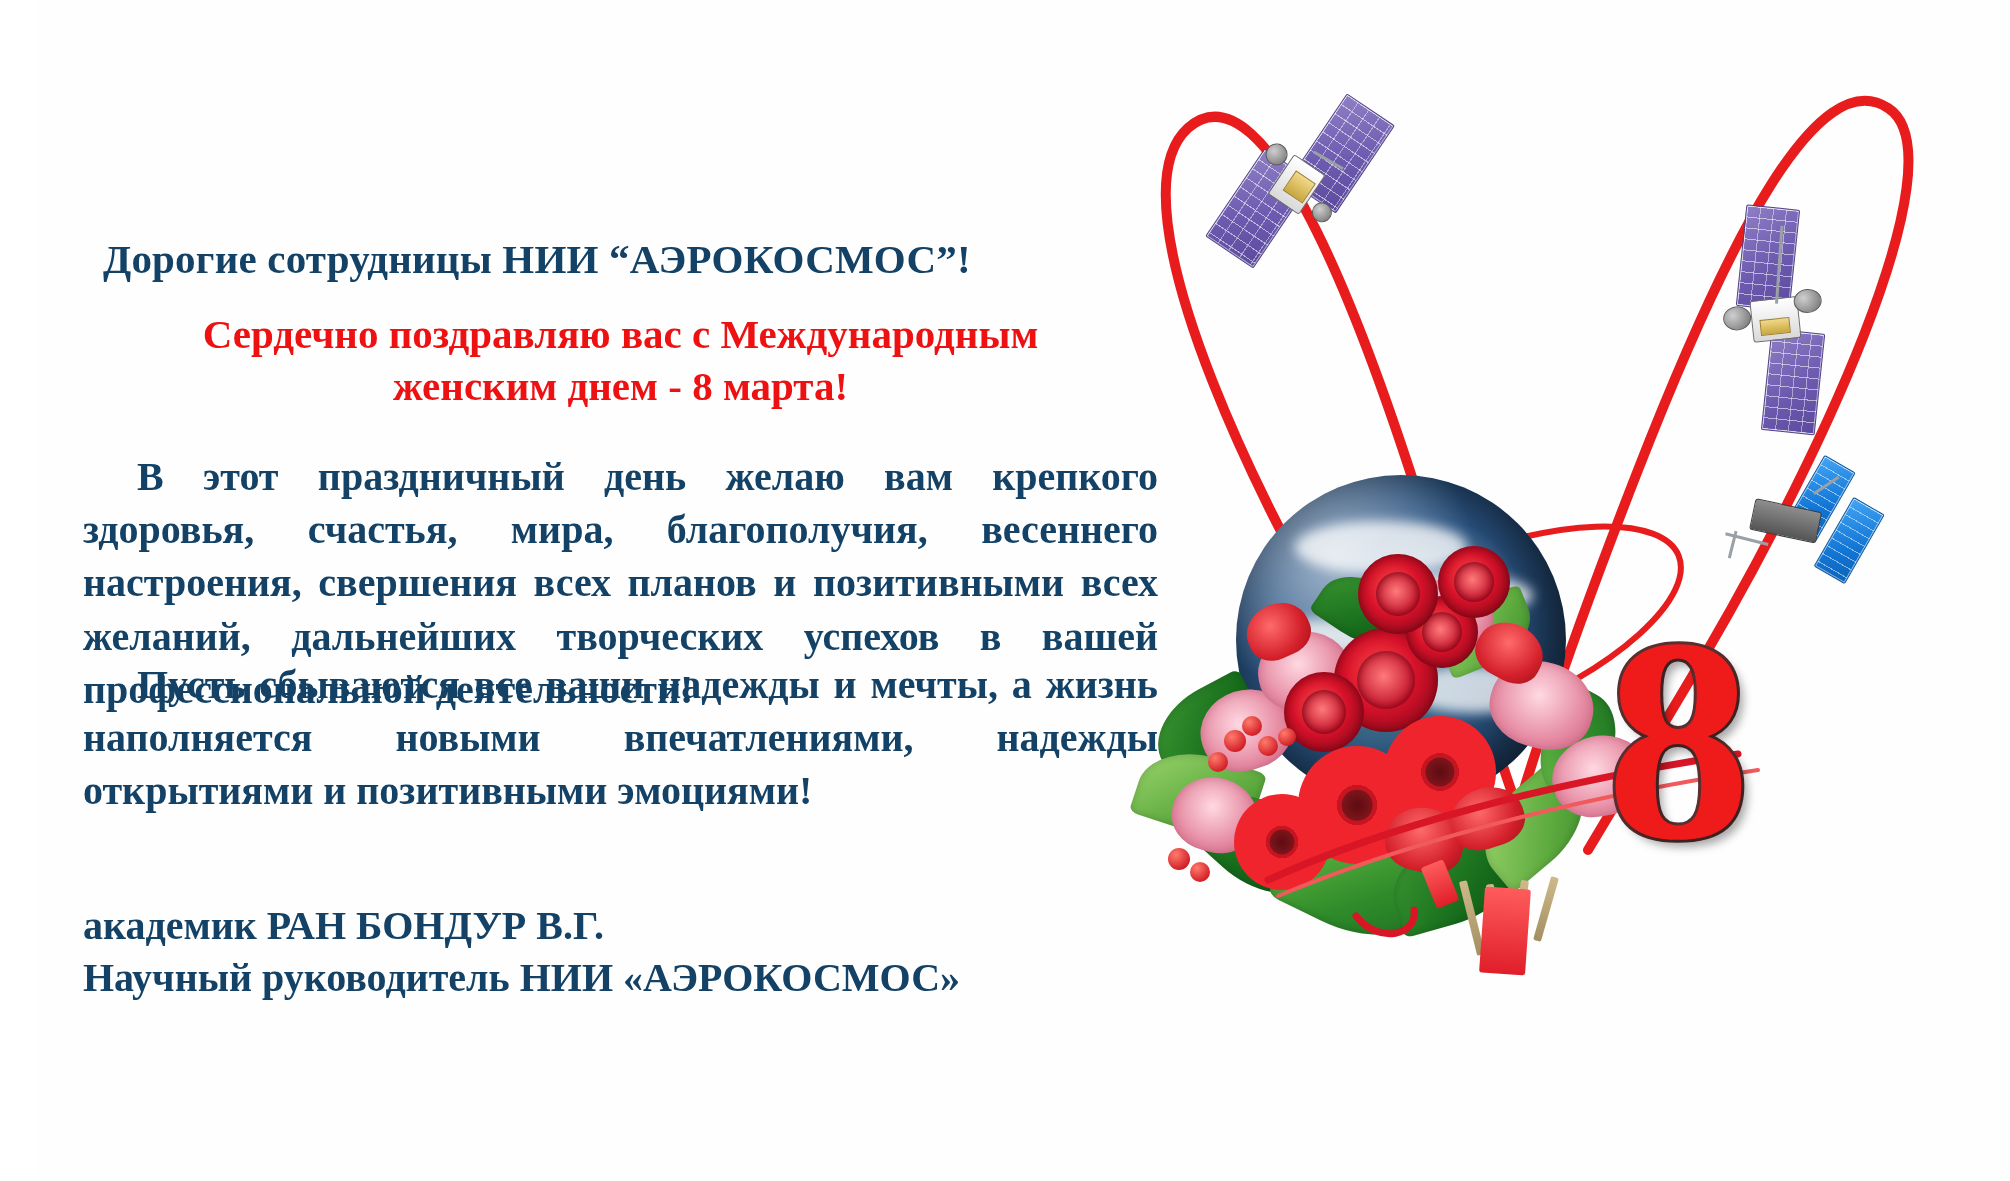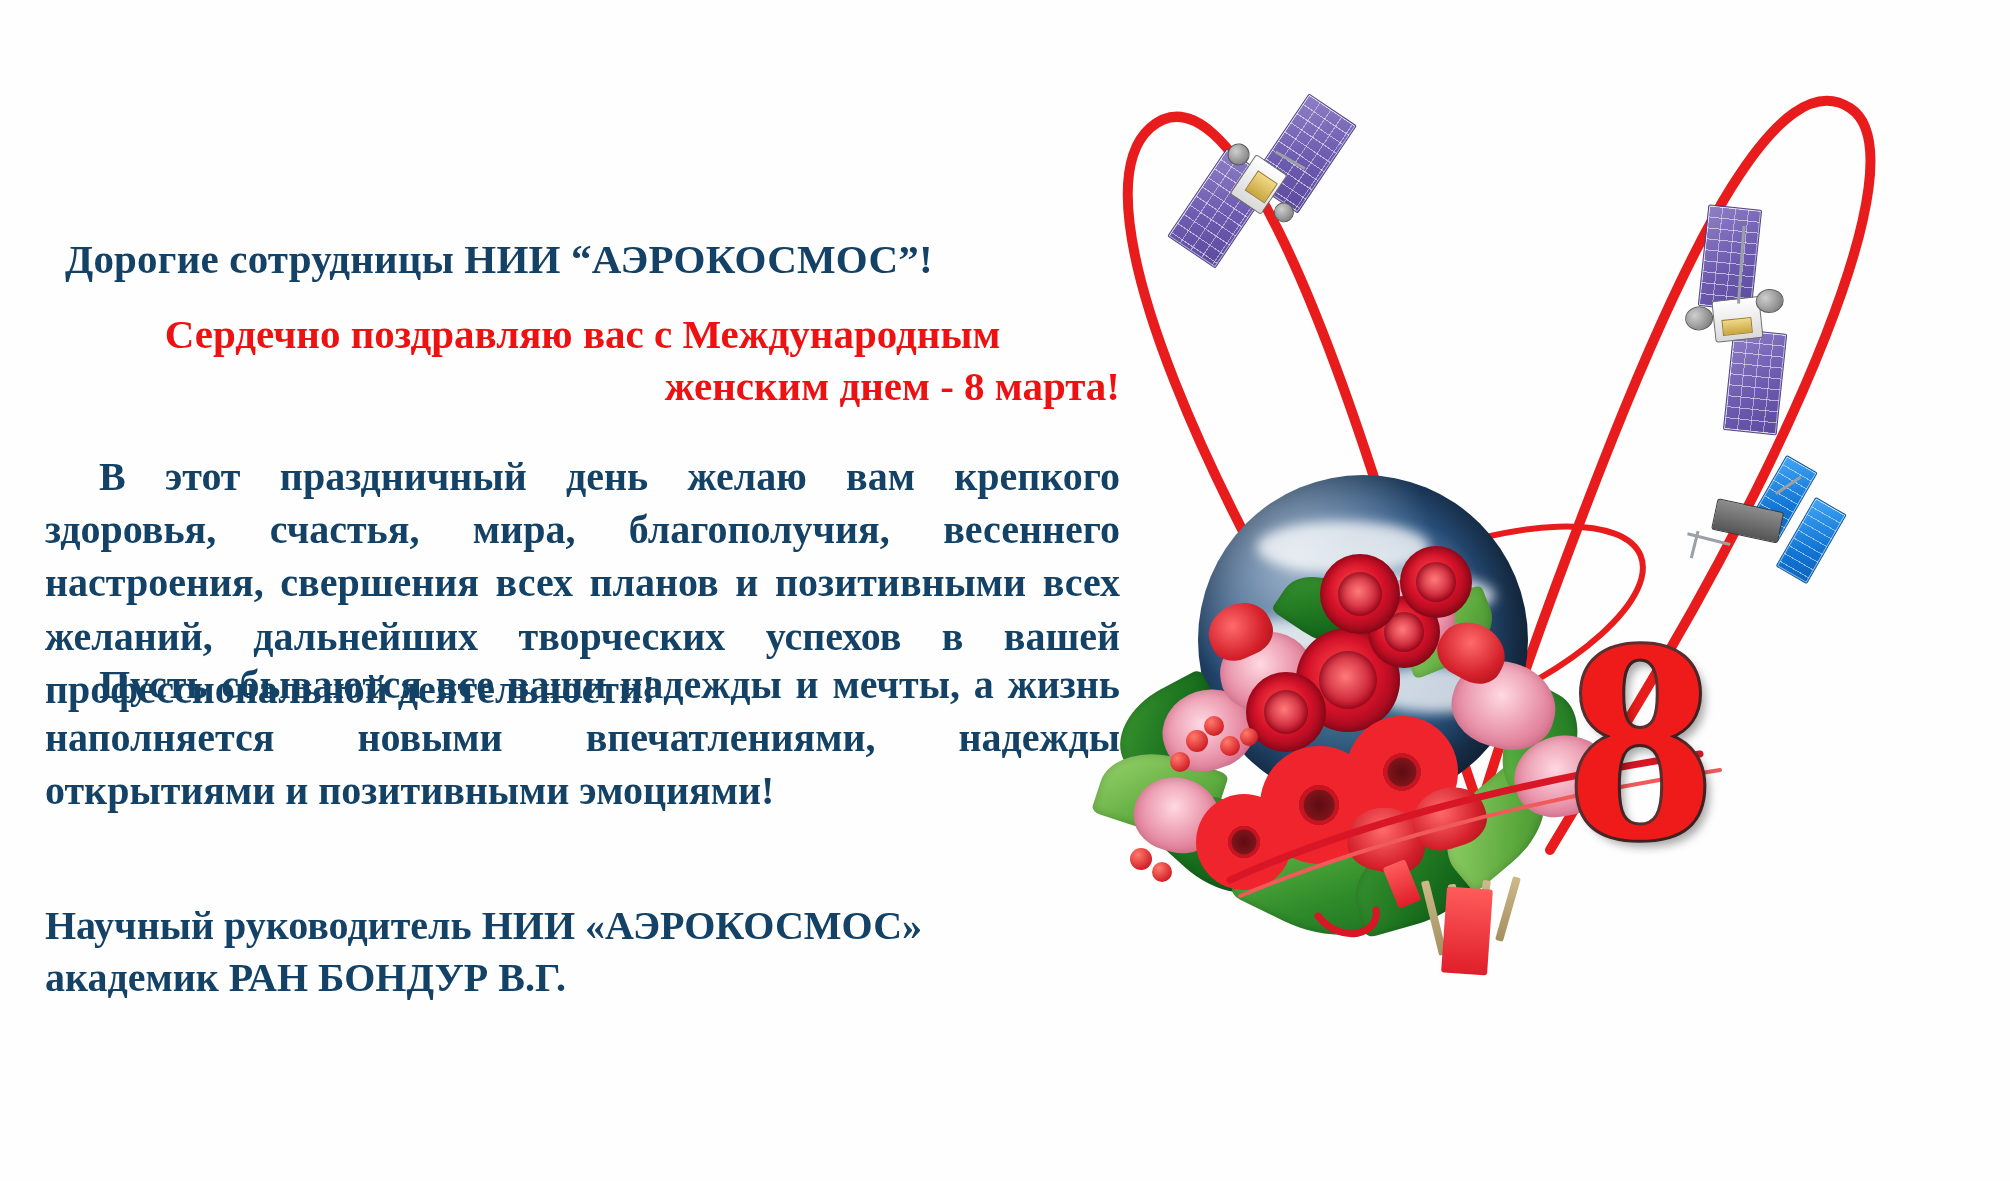--- a/index.html
+++ b/index.html
@@ -11,20 +11,21 @@
     width: 2010px;
     height: 1181px;
     font-family: "Liberation Serif", "DejaVu Serif", serif;
     overflow: hidden;
     position: relative;
   }
   #card {
     position: absolute;
     inset: 0;
     background: #fefefe;
+    margin-left: 38px;
   }
 
   
   .text-col {
     position: absolute;
     left: 45px;
     top: 60px;
     width: 1080px;
     height: 1060px;
   }
@@ -46,21 +47,21 @@
     left: 0px;
     top: 248px;
     width: 1075px;
     font-size: 41px;
     font-weight: bold;
     color: #ee1111;
     text-align: center;
     line-height: 1.28;
   }
   .congrats .l1 { display: block; }
-  .congrats .l2 { display: block; text-align: right; }
+  .congrats .l2 { display: block; }
 
   .para {
     position: absolute;
     left: 0px;
     width: 1075px;
     font-size: 40px;
     font-weight: bold;
     color: #134266;
     text-align: justify;
     text-align-last: left;
@@ -272,22 +273,22 @@
     <div class="congrats">
       <span class="l1">Сердечно поздравляю вас с Международным</span>
       <span class="l2">женским днем - 8 марта!</span>
     </div>
 
     <div class="para" id="para1">В этот праздничный день желаю вам крепкого здоровья, счастья, мира, благополучия, весеннего настроения, свершения всех планов и позитивными всех желаний, дальнейших творческих успехов в вашей профессиональной деятельности!</div>
 
     <div class="para" id="para2">Пусть сбываются все ваши надежды и мечты, а жизнь наполняется новыми впечатлениями, надежды открытиями и позитивными эмоциями!</div>
 
     <div class="sign">
+      <span>академик РАН БОНДУР В.Г.</span>
       <span>Научный руководитель НИИ «АЭРОКОСМОС»</span>
-      <span>академик РАН БОНДУР В.Г.</span>
     </div>
   </div>
 
   <div class="art">
 
     <svg class="orbit-svg" viewBox="0 0 930 1181">
       <path d="M 295 760 C 140 520, -10 200, 70 128 C 150 58, 250 330, 320 560 C 375 740, 400 810, 400 810" fill="none" stroke="#e81c1c" stroke-width="10" stroke-linecap="round"></path>
       <path d="M 400 810 C 400 810, 430 700, 520 470 C 610 240, 700 62, 770 108 C 845 156, 700 470, 560 700 C 500 800, 470 850, 470 850" fill="none" stroke="#e81c1c" stroke-width="10" stroke-linecap="round"></path>
 
       <ellipse cx="352" cy="640" rx="225" ry="82" fill="none" stroke="#e81c1c" stroke-width="6" transform="rotate(-22 352 640)"></ellipse>

